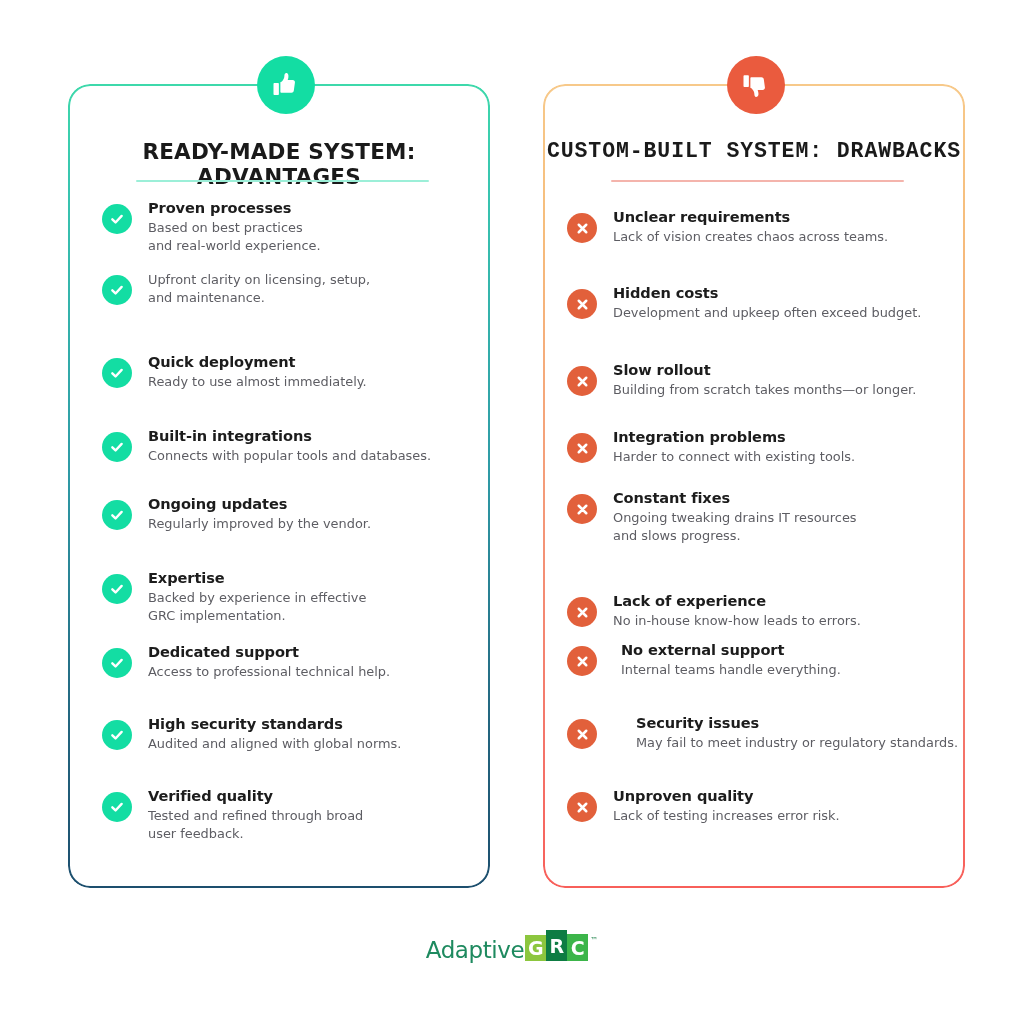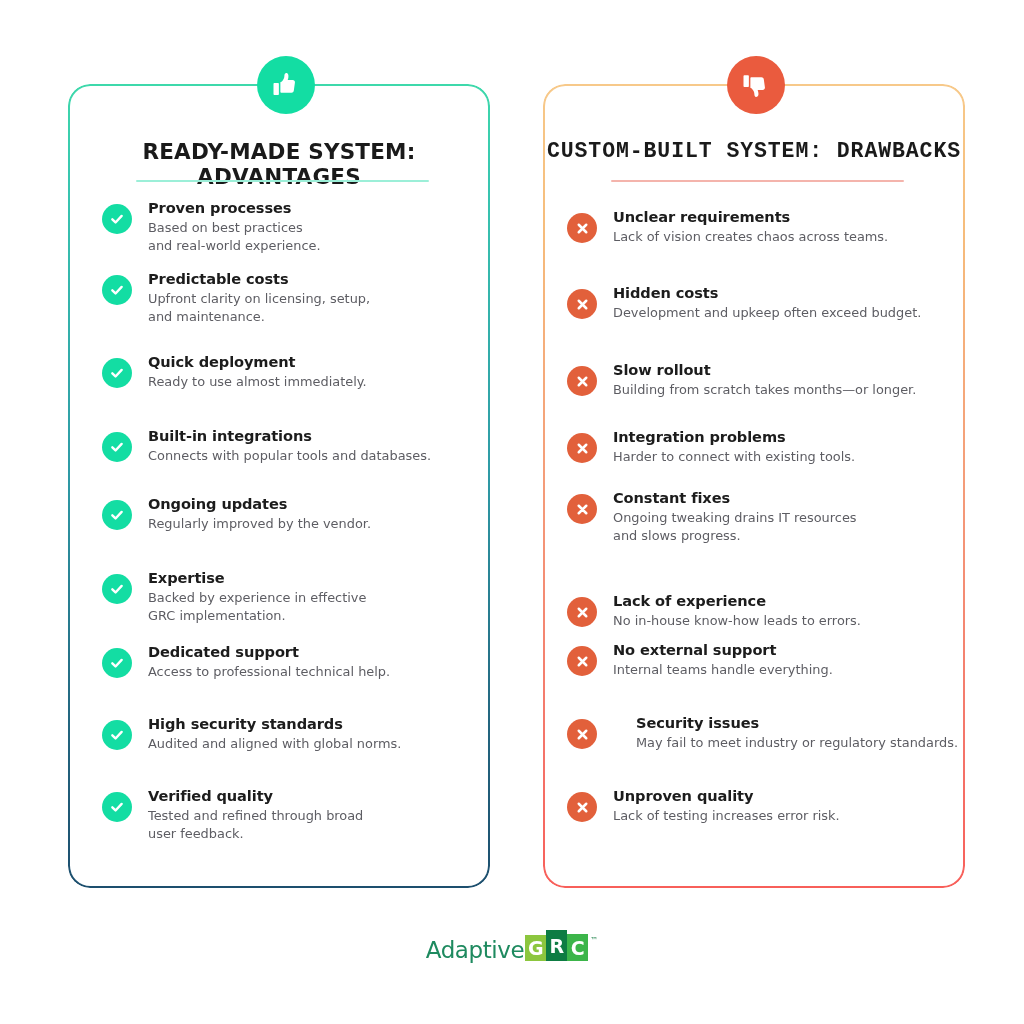--- a/index.html
+++ b/index.html
@@ -228,21 +228,20 @@
 and real-world experience.</div>
           </div>
         </div>
         <div class="item" style="top: 185px; left: 34px;">
           <span class="item-icon icon-check">
             <svg width="16" height="16" viewBox="0 0 24 24" fill="none" stroke="#ffffff" stroke-width="3.6" stroke-linecap="round" stroke-linejoin="round">
               <path d="M5 12.5 L9.8 17.2 L19 7.4"></path>
             </svg>
           </span>
           <div class="item-text">
-            <div class="item-title">Predictable costs</div>
             <div class="item-desc">Upfront clarity on licensing, setup,
 and maintenance.</div>
           </div>
         </div>
         <div class="item" style="top: 268px; left: 34px; justify-content: center;">
           <span class="item-icon icon-check">
             <svg width="16" height="16" viewBox="0 0 24 24" fill="none" stroke="#ffffff" stroke-width="3.6" stroke-linecap="round" stroke-linejoin="round">
               <path d="M5 12.5 L9.8 17.2 L19 7.4"></path>
             </svg>
           </span>
@@ -386,21 +385,21 @@
           <span class="item-icon icon-cross">
             <svg width="15" height="15" viewBox="0 0 24 24" fill="none" stroke="#ffffff" stroke-width="4" stroke-linecap="round">
               <path d="M6 6 L18 18 M18 6 L6 18"></path>
             </svg>
           </span>
           <div class="item-text">
             <div class="item-title">Lack of experience</div>
             <div class="item-desc">No in-house know-how leads to errors.</div>
           </div>
         </div>
-        <div class="item" style="top: 556px; left: 24px;">
+        <div class="item" style="top: 556px; left: 24px; gap: 8px;">
           <span class="item-icon icon-cross">
             <svg width="15" height="15" viewBox="0 0 24 24" fill="none" stroke="#ffffff" stroke-width="4" stroke-linecap="round">
               <path d="M6 6 L18 18 M18 6 L6 18"></path>
             </svg>
           </span>
           <div class="item-text">
             <div class="item-title">No external support</div>
             <div class="item-desc">Internal teams handle everything.</div>
           </div>
         </div>

